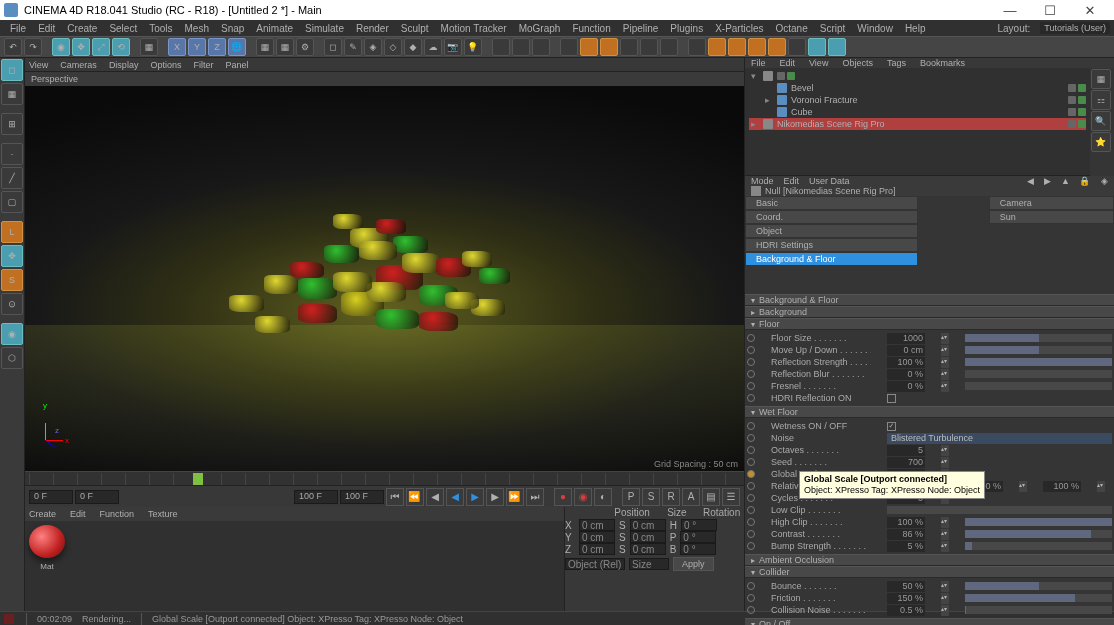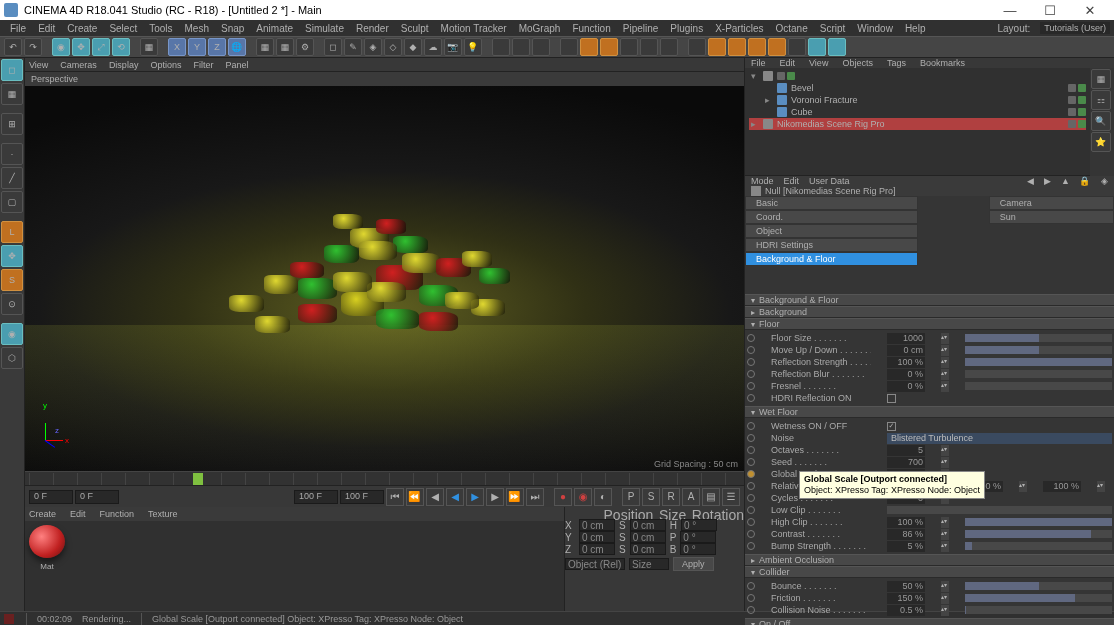--- a/index.html
+++ b/index.html
@@ -77,21 +77,21 @@
 .prmrow .sel { flex: 1; height: 11px; background: #3a4a60; color: #bbb; padding: 0 4px; font-size: 9px; }
 .tooltip { position: absolute; background: #ffffe0; color: #000; border: 1px solid #888; padding: 2px 4px; font-size: 9px; z-index: 100; white-space: nowrap; line-height: 1.2; }
 .statusbar { height: 14px; background: #303030; display: flex; align-items: center; padding: 0 4px; font-size: 9px; color: #999; gap: 10px; border-top: 1px solid #444; }
 .statusbar .sb-red { width: 10px; height: 10px; background: #6a2020; margin-right: 2px; }
 .statusbar .divider { width: 1px; height: 12px; background: #555; }
 .omrighttools { width: 24px; display: flex; flex-direction: column; gap: 1px; padding: 1px; }
 .omrighttools .tbtn { width: 20px; height: 20px; }
 .bottomarea { display: flex; height: 104px; }
 .leftbottom { flex: 1; display: flex; flex-direction: column; }
 .coordwrap { width: 180px; background: #383838; border-left: 1px solid #222; }
-.coordhdr { height: 12px; display: flex; font-size: 14px; color: #aaa; }
+.coordhdr { height: 12px; display: flex; font-size: 10px; color: #aaa; }
 .coordhdr span { flex: 1; text-align: center; }
 .applybtn { background: #484848; padding: 1px 8px; font-size: 9px; border: 1px solid #555; }
 .omwrap { display: flex; }
 .omleft { flex: 1; }
 </style>
 </head>
 <body>
 
 <div class="titlebar">
   <span class="icon"></span>

